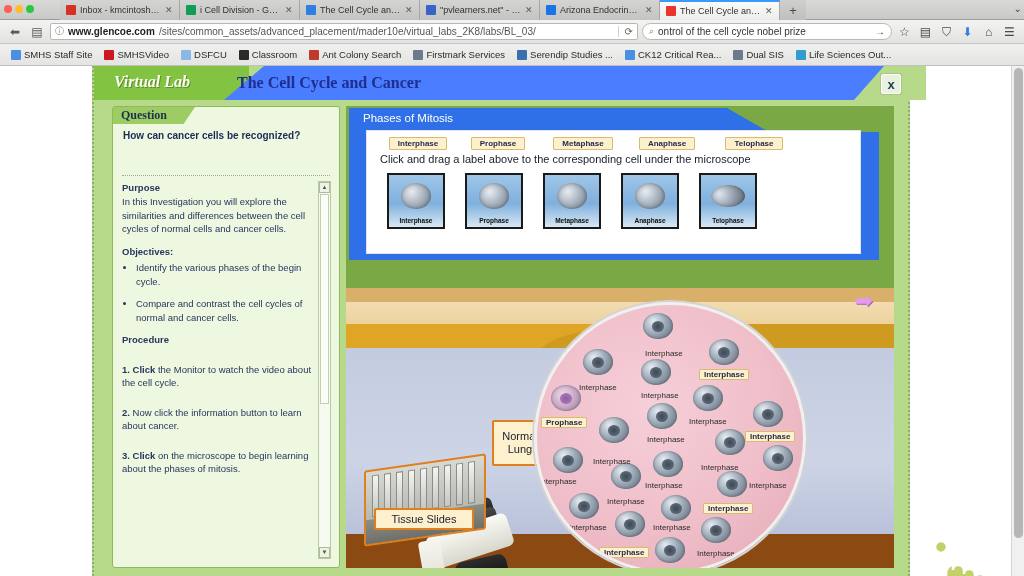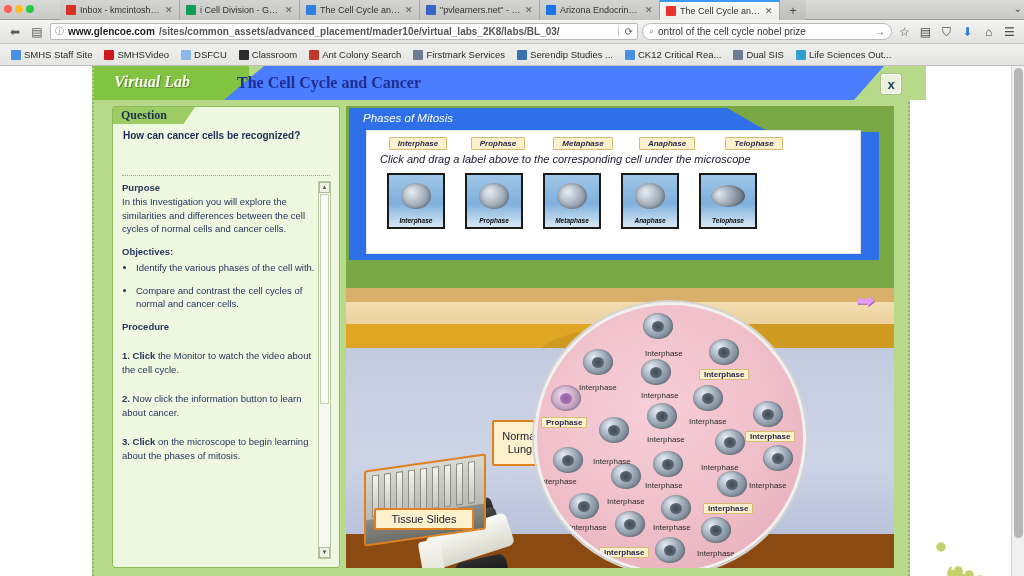--- a/index.html
+++ b/index.html
@@ -52,21 +52,21 @@
     display: flex; align-items: center; gap: 4px; padding: 0 6px;
   }
   .navbtn { font-size: 12px; color: #5a5a58; width: 18px; text-align: center; }
   .urlbar {
     flex: 1 1 auto; height: 17px; background: #fff; border: 1px solid #b8b8b6;
     border-radius: 2px; display: flex; align-items: center; padding: 0 4px; gap: 4px;
     font-size: 10px; color: #333;
   }
   .urlbar .lock { color: #888; font-size: 9px; }
   .url-host { font-weight: bold; color: #202020; }
-  .url-path { color: #555; font-weight: bold; }
+  .url-path { color: #555; }
   .reload { margin-left: auto; color: #666; font-size: 10px; padding-left: 6px; border-left: 1px solid #d0d0ce; }
   .searchbar {
     width: 250px; height: 17px; background: #fff; border: 1px solid #b8b8b6;
     border-radius: 9px; display: flex; align-items: center; padding: 0 6px; gap: 4px;
     font-size: 10px; color: #333;
   }
   .searchbar .sicon { font-size: 9px; color: #777; }
   .searchbar .sarrow { margin-left: auto; font-size: 10px; color: #444; }
   .toolicon { font-size: 12px; color: #4a4a48; width: 17px; text-align: center; }
   .toolicon.blue { color: #2f7fe0; }
@@ -212,21 +212,21 @@
     position: absolute; left: 0; top: 46px; width: 548px; height: 186px;
     background: linear-gradient(#c3cbe0, #cdd4e6 60%, #b9c2da);
   }
   .room-base {
     position: absolute; left: 0; top: 232px; width: 548px; height: 34px;
     background: #8b4a12;
   }
 
   
   .mitosis {
-    position: absolute; left: 3px; top: 2px; width: 530px; height: 192px; font-style: italic;
+    position: absolute; left: 3px; top: 2px; width: 530px; height: 192px;
   }
   .mit-blue {
     position: absolute; left: 0; top: 0; width: 530px; height: 152px;
     background: #2f6fe8;
     clip-path: polygon(0 0, 378px 0, 420px 24px, 530px 24px, 530px 152px, 0 152px);
   }
   .mit-title {
     position: absolute; left: 14px; top: 4px;
     font-size: 11.5px; color: #ffffff;
   }
@@ -513,21 +513,21 @@
           <span>Question</span>
         </div>
         <div class="q-heading">How can cancer cells be recognized?</div>
         <div class="q-divider"></div>
 
         <div class="q-body">
           <h4>Purpose</h4>
           <p>In this Investigation you will explore the similarities and differences between the cell cycles of normal cells and cancer cells.</p>
           <h4>Objectives:</h4>
           <ul id="objectives">
-              <li>Identify the various phases of the cell with.</li>
+              <li>Identify the various phases of the begin cycle.</li>
               <li>Compare and contrast the cell cycles of normal and cancer cells.</li>
             </ul>
           <h4>Procedure</h4>
           <div id="steps">
               <p class="step"><span class="stepnum">1. Click</span><span> the Monitor to watch the video about the cell cycle.</span></p>
               <p class="step"><span class="stepnum">2. </span><span>Now click the information button to learn about cancer.</span></p>
               <p class="step"><span class="stepnum">3. Click</span><span> on the microscope to begin learning about the phases of mitosis.</span></p>
             </div>
         </div>
 

